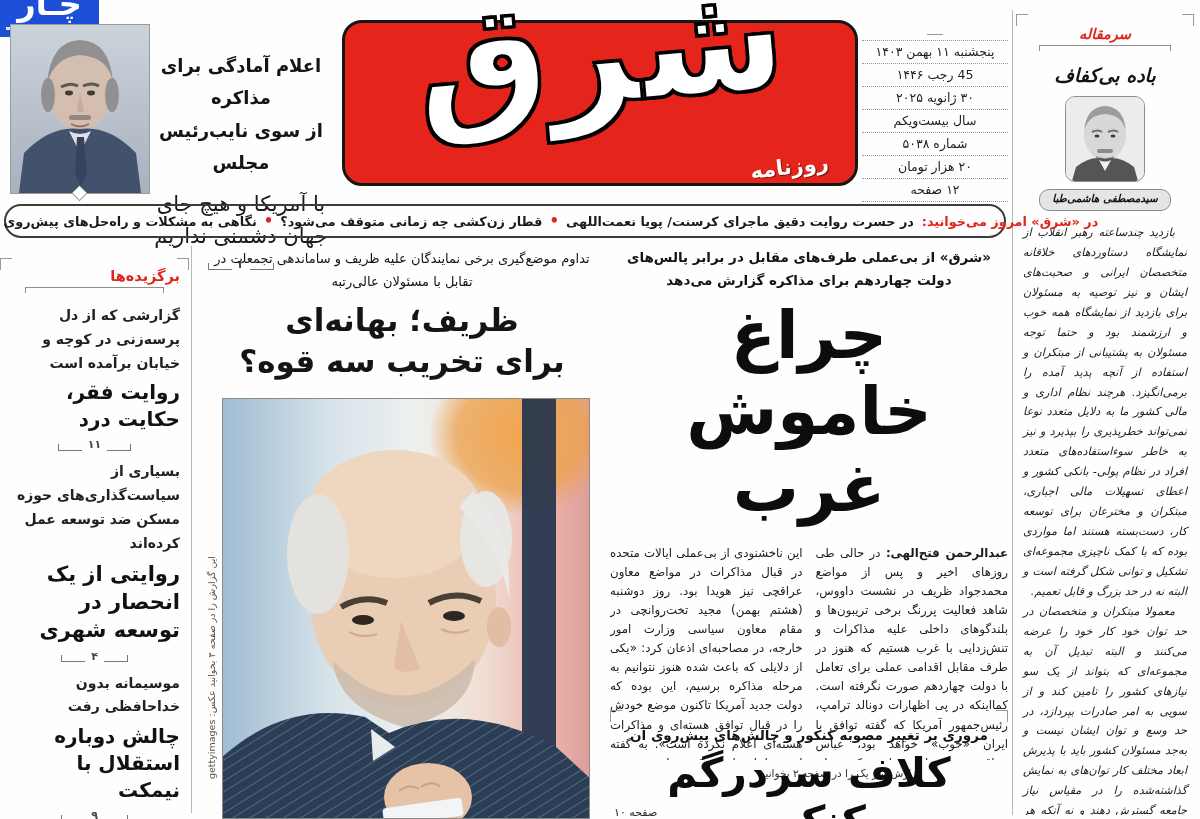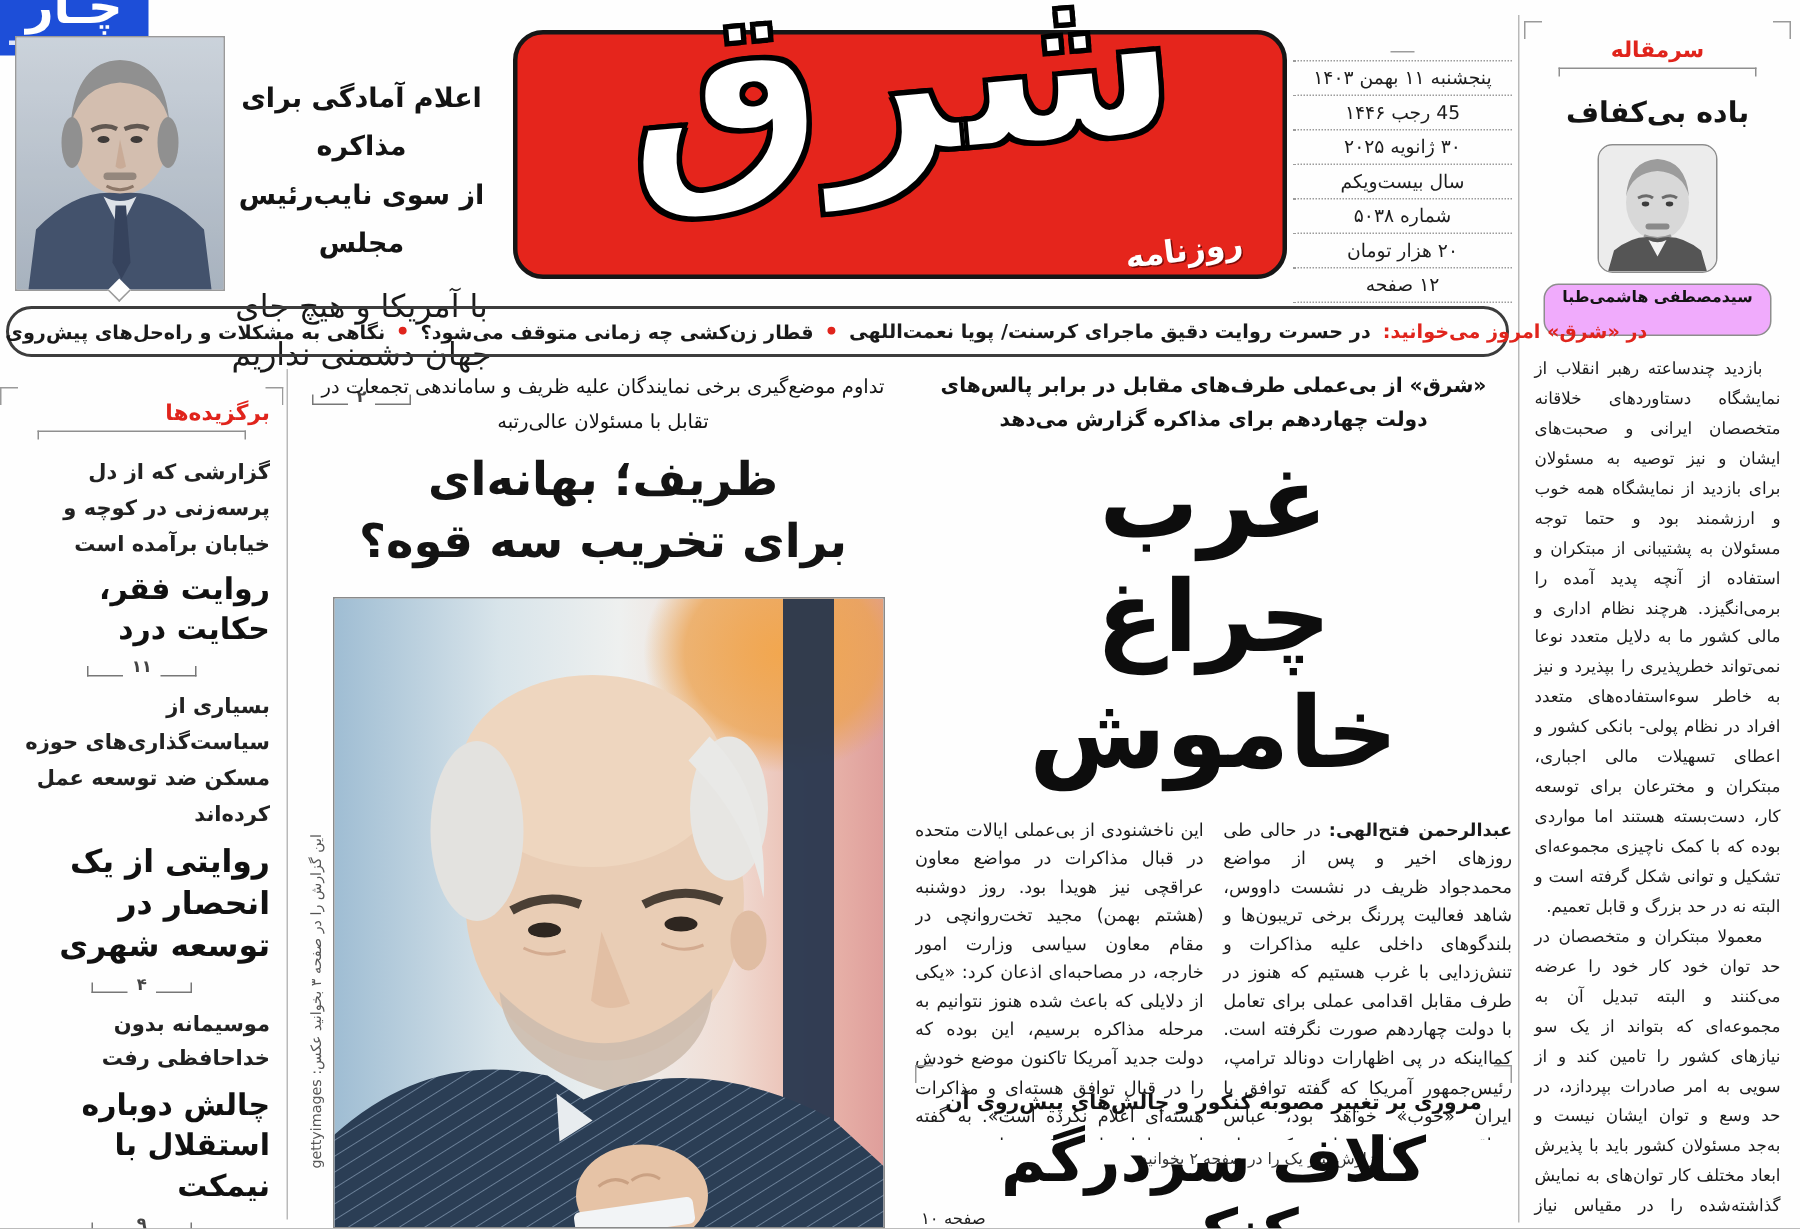--- a/index.html
+++ b/index.html
@@ -52,26 +52,26 @@
   .logo-sub { position:absolute; bottom:4px; right:26px; color:#fff; font-size:21px; font-weight:bold;
     transform:rotate(-7deg); text-shadow:1px 1px 0 #7c0d08; }
 
   .dateblock { left:862px; top:40px; width:146px; border-top:1px dotted #9c9c9c; }
   .dateblock .row { border-bottom:1px dotted #9c9c9c; padding:3px 0 4px; text-align:center; font-size:12.5px; color:#1d1d1d; }
   .dateblock::before, .dateblock::after { content:""; position:absolute; left:50%; margin-left:-8px; width:16px; height:3px;
     border-top:1px solid #9c9c9c; }
   .dateblock::before { top:-7px; } .dateblock::after { bottom:-7px; }
 
   
-  .editorial { left:1016px; top:14px; width:178px; height:801px; padding:12px 7px 0; overflow:hidden; }
+  .editorial { left:1016px; top:14px; width:178px; height:801px; padding:12px 7px 0; overflow:hidden;font-style:italic; }
   .ed-section { color:#e0241c; font-weight:bold; font-size:14.5px; text-align:center; letter-spacing:1px; }
   .ed-title { font-size:19px; font-weight:bold; text-align:center; margin:12px 0 10px; }
   .ed-photo { width:80px; height:86px; margin:0 auto; border:1px solid #8d8d8d; border-radius:10px; overflow:hidden; background:#ececec; }
   .ed-name { margin:7px auto 12px; width:fit-content; max-width:160px; border:1px solid #8d8d8d; border-radius:10px;
-    padding:2px 12px 19px; font-size:10.5px; font-weight:bold; background:#f0abfc; text-align:center; }
+    padding:2px 12px 6px; font-size:10.5px; font-weight:bold; background:#e5e5e5; text-align:center; }
   .ed-body { font-size:11.2px; line-height:1.78; text-align:justify; color:#1b1b1b; }
   .ed-body p { text-indent:12px; margin:0; }
 
   
   .strip { left:4px; top:204px; width:1002px; height:34px; border:2px solid #3c3c3c; border-radius:17px;
     display:flex; align-items:center; justify-content:center; font-size:12.8px; padding:0 14px; white-space:nowrap; }
   .strip-lead { color:#e0241c; font-weight:bold; margin-left:8px; }
   .strip-item { color:#1a1a1a; font-weight:bold; }
   .strip-item + .strip-item::before { content:"•"; color:#e0241c; margin:0 7px; font-size:15px; }
 
@@ -303,22 +303,22 @@
       <ellipse cx="205" cy="398" rx="44" ry="34" fill="#e6c3a6"></ellipse>
       <path d="M176,392 q10,-8 20,-2 M198,388 q10,-7 19,-1" stroke="#caa183" stroke-width="2" fill="none"></path>
       <rect x="160" y="404" width="80" height="18" rx="4" fill="#f2f4f6" transform="rotate(-8 200 413)"></rect>
     </svg>
   </div>
   <div class="abs z-vcap">این گزارش را در صفحه ۳ بخوانید        عکس: gettyimages</div>
 
   <section class="abs lead-story">
     <div class="m-kicker">«شرق» از بی‌عملی طرف‌های مقابل در برابر پالس‌های دولت چهاردهم برای مذاکره گزارش می‌دهد</div>
     <div class="m-headline">
+      <div>چراغ خاموش</div>
       <div>غرب</div>
-      <div>چراغ خاموش</div>
     </div>
     <div class="m-cols">
       <div class="m-col">
         <b>عبدالرحمن فتح‌الهی:</b>
         <span>در حالی طی روزهای اخیر و پس از مواضع محمدجواد ظریف در نشست داووس، شاهد فعالیت پررنگ برخی تریبون‌ها و بلندگوهای داخلی علیه مذاکرات و تنش‌زدایی با غرب هستیم که هنوز در طرف مقابل اقدامی عملی برای تعامل با دولت چهاردهم صورت نگرفته است. کمااینکه در پی اظهارات دونالد ترامپ، رئیس‌جمهور آمریکا که گفته توافق با ایران «خوب» خواهد بود، عباس عراقچی، وزیر امور خارجه کشورمان در گفت‌وگویی با شبکه انگلیسی اسکای نیوز و در واکنش به آن بیان کرد: «مشخصا کافی نخواهد بود و وضعیت، درحال‌حاضر بسیار دشوارتر از قبل است». این گفته سکاندار سیاست خارجی کشورمان به نوعی حکایت از نارضایتی تهران از تعلل واشنگتن و دولت جدید آمریکا در قبال آغاز مذاکرات دارد.</span>
       </div>
       <div class="m-col">
         <span>این ناخشنودی از بی‌عملی ایالات متحده در قبال مذاکرات در مواضع معاون عراقچی نیز هویدا بود. روز دوشنبه (هشتم بهمن) مجید تخت‌روانچی در مقام معاون سیاسی وزارت امور خارجه، در مصاحبه‌ای اذعان کرد: «یکی از دلایلی که باعث شده هنوز نتوانیم به مرحله مذاکره برسیم، این بوده که دولت جدید آمریکا تاکنون موضع خودش را در قبال توافق هسته‌ای و مذاکرات هسته‌ای اعلام نکرده است». به گفته این دیپلمات ارشد کشورمان، «هرچند حدس و گمان‌هایی درباره سیاست دولت ترامپ در قبال ایران زده می‌شود، ولی براساس حدس و گمان، نه ما و نه طرف‌های اروپایی نمی‌توانیم رفتار کنیم یا تصمیم بگیریم. بنابراین باید صبر کنیم سیاست آنها اعلام شود و ما براساس آن عکس‌العمل لازم را خواهیم داشت».</span>
       </div>
     </div>

